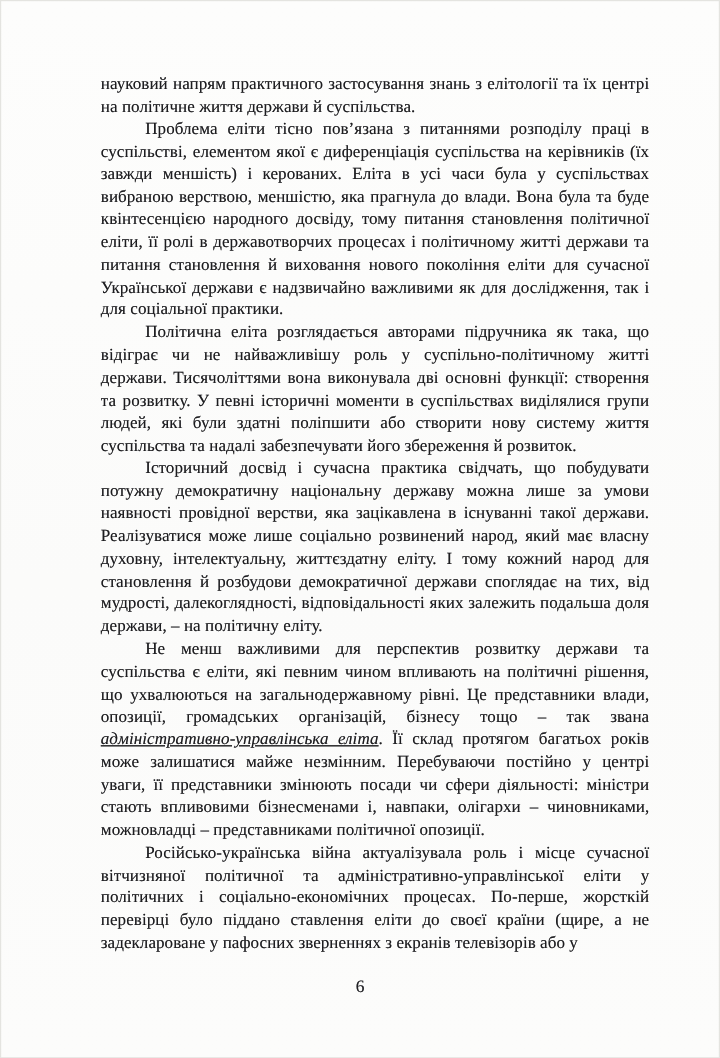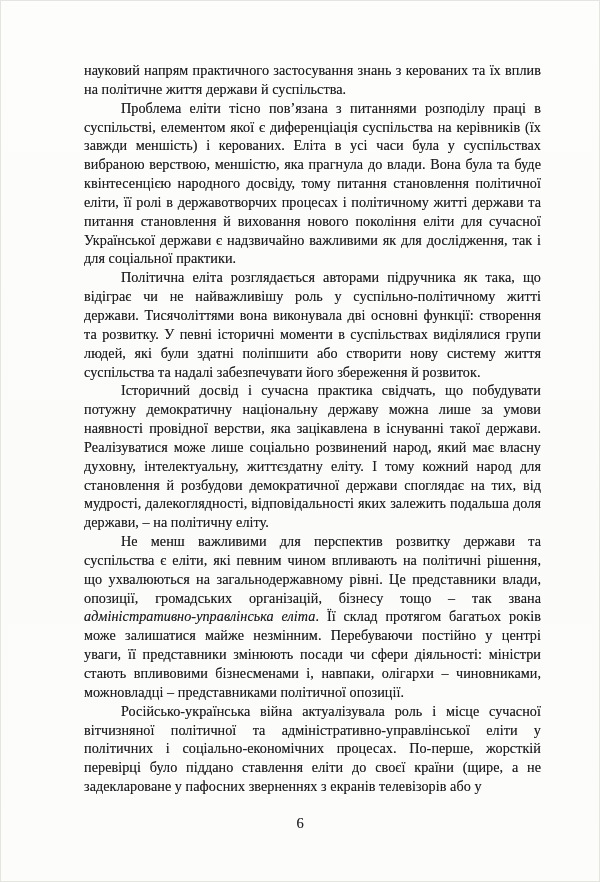--- a/index.html
+++ b/index.html
@@ -35,40 +35,41 @@
   }
   .para {
     margin: 0;
     text-indent: 37px;
   }
   .para.no-indent {
     text-indent: 0;
   }
   .para i {
     font-style: italic;
+    text-decoration: underline;
   }
   .page-number {
     position: absolute;
     top: 815px;
     left: 0;
     width: 100%;
     text-align: center;
     font-family: "Liberation Serif", serif;
     font-size: 14.5px;
     color: #222226;
     text-shadow: 0 0 0.55px rgba(25,25,30,0.5);
   }
 </style>
 </head>
 <body>
 
 <div class="sheet"></div>
 
 <div class="text-block">
-  <p class="para no-indent">науковий напрям практичного застосування знань з керованих та їх вплив на політичне життя держави й суспільства.</p>
+  <p class="para no-indent">науковий напрям практичного застосування знань з елітології та їх центрі на політичне життя держави й суспільства.</p>
 
   <p class="para">Проблема еліти тісно пов’язана з питаннями розподілу праці в суспільстві, елементом якої є диференціація суспільства на керівників (їх завжди меншість) і керованих. Еліта в усі часи була у суспільствах вибраною верствою, меншістю, яка прагнула до влади. Вона була та буде квінтесенцією народного досвіду, тому питання становлення політичної еліти, її ролі в державотворчих процесах і політичному житті держави та питання становлення й виховання нового покоління еліти для сучасної Української держави є надзвичайно важливими як для дослідження, так і для соціальної практики.</p>
 
   <p class="para">Політична еліта розглядається авторами підручника як така, що відіграє чи не найважливішу роль у суспільно-політичному житті держави. Тисячоліттями вона виконувала дві основні функції: створення та розвитку. У певні історичні моменти в суспільствах виділялися групи людей, які були здатні поліпшити або створити нову систему життя суспільства та надалі забезпечувати його збереження й розвиток.</p>
 
   <p class="para">Історичний досвід і сучасна практика свідчать, що побудувати потужну демократичну національну державу можна лише за умови наявності провідної верстви, яка зацікавлена в існуванні такої держави. Реалізуватися може лише соціально розвинений народ, який має власну духовну, інтелектуальну, життєздатну еліту. І тому кожний народ для становлення й розбудови демократичної держави споглядає на тих, від мудрості, далекоглядності, відповідальності яких залежить подальша доля держави, – на політичну еліту.</p>
 
   <p class="para"><span>Не менш важливими для перспектив розвитку держави та суспільства є еліти, які певним чином впливають на політичні рішення, що ухвалюються на загальнодержавному рівні. Це представники влади, опозиції, громадських організацій, бізнесу тощо – так звана </span><i>адміністративно-управлінська еліта</i><span>. Її склад протягом багатьох років може залишатися майже незмінним. Перебуваючи постійно у центрі уваги, її представники змінюють посади чи сфери діяльності: міністри стають впливовими бізнесменами і, навпаки, олігархи – чиновниками, можновладці – представниками політичної опозиції.</span></p>
 
   <p class="para">Російсько-українська війна актуалізувала роль і місце сучасної вітчизняної політичної та адміністративно-управлінської еліти у політичних і соціально-економічних процесах. По-перше, жорсткій перевірці було піддано ставлення еліти до своєї країни (щире, а не задеклароване у пафосних зверненнях з екранів телевізорів або у</p>

